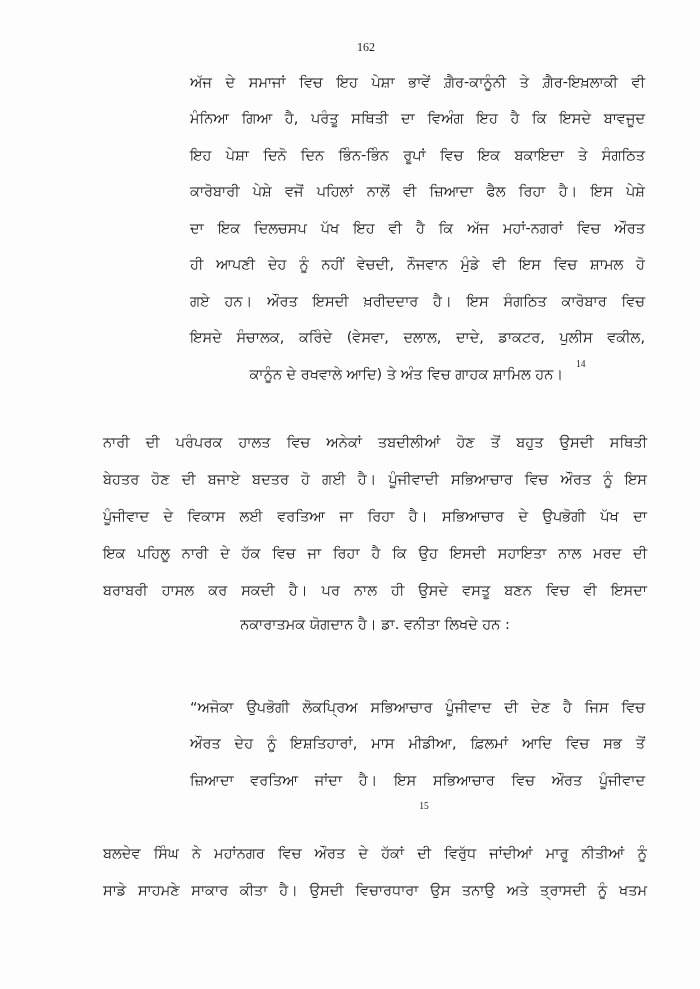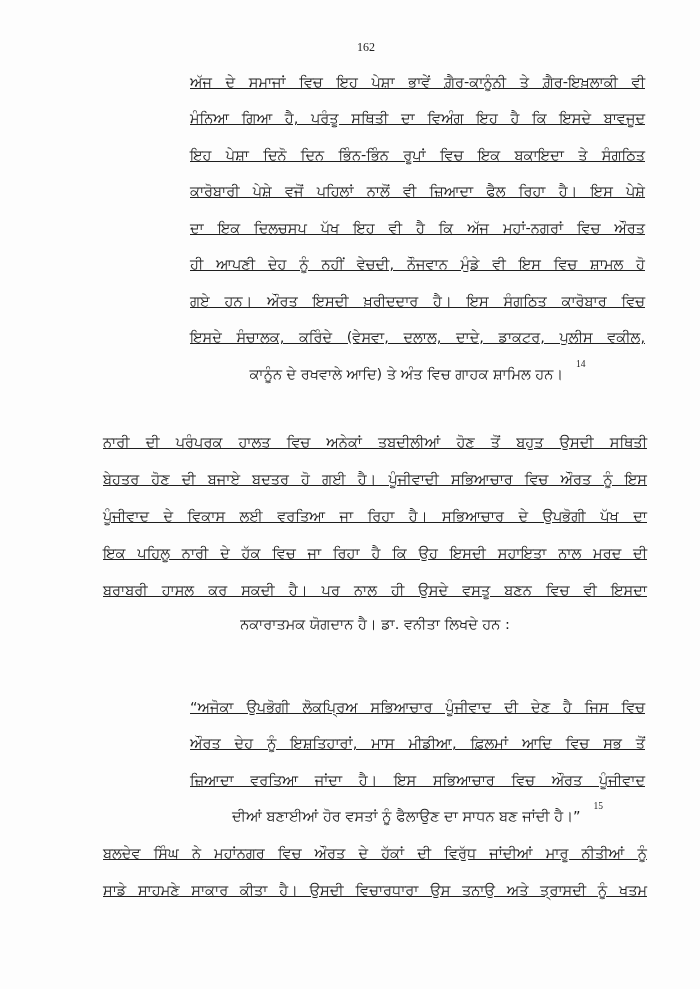--- a/index.html
+++ b/index.html
@@ -10,21 +10,21 @@
   }
   .line {
     position: absolute; white-space: nowrap;
     font-family: "DejaVu Sans", sans-serif; font-size: 14.5px; line-height: 20px;
     color: #1e1e1e; display: flex; justify-content: space-between;
   }
   .line.quote { left: 190px; width: 455px; }
   .line.body { left: 103px; width: 544px; }
   .line.last { justify-content: center; }
   .line .text { white-space: pre; }
-  .justify { text-align: justify; text-align-last: justify; display: block; text-decoration: underline; }
+  .justify { text-align: justify; text-align-last: justify; display: block; }
   sup.fn { font-family: "Liberation Serif", serif; font-size: 9.5px; vertical-align: super; line-height: 0; margin-left: 13px; }
 </style>
 </head>
 <body>
 
 <div>
   <div class="page-number">162</div>
 
   <div>
     <div class="line quote" style="top:72px">
@@ -82,21 +82,20 @@
     <div class="line quote" style="top:697px">
         <span class="justify" style="width:100%">“ਅਜੋਕਾ ਉਪਭੋਗੀ ਲੋਕਪ੍ਰਿਅ ਸਭਿਆਚਾਰ ਪੂੰਜੀਵਾਦ ਦੀ ਦੇਣ ਹੈ ਜਿਸ ਵਿਚ</span>
       </div>
     <div class="line quote" style="top:733px">
         <span class="justify" style="width:100%">ਔਰਤ ਦੇਹ ਨੂੰ ਇਸ਼ਤਿਹਾਰਾਂ, ਮਾਸ ਮੀਡੀਆ, ਫ਼ਿਲਮਾਂ ਆਦਿ ਵਿਚ ਸਭ ਤੋਂ</span>
       </div>
     <div class="line quote" style="top:770px">
         <span class="justify" style="width:100%">ਜ਼ਿਆਦਾ ਵਰਤਿਆ ਜਾਂਦਾ ਹੈ। ਇਸ ਸਭਿਆਚਾਰ ਵਿਚ ਔਰਤ ਪੂੰਜੀਵਾਦ</span>
       </div>
     <div class="line quote last" style="top:806px">
-      <span class="text">ਦੀਆਂ ਬਣਾਈਆਂ ਹੋਰ ਵਸਤਾਂ ਨੂੰ ਫੈਲਾਉਣ ਦਾ ਸਾਧਨ ਬਣ ਜਾਂਦੀ ਹੈ।”</span>
         <sup class="fn">15</sup>
     </div>
   </div>
 
   <div>
     <div class="line body" style="top:843px">
         <span class="justify" style="width:100%">ਬਲਦੇਵ ਸਿੰਘ ਨੇ ਮਹਾਂਨਗਰ ਵਿਚ ਔਰਤ ਦੇ ਹੱਕਾਂ ਦੀ ਵਿਰੁੱਧ ਜਾਂਦੀਆਂ ਮਾਰੂ ਨੀਤੀਆਂ ਨੂੰ</span>
       </div>
     <div class="line body" style="top:880px">
         <span class="justify" style="width:100%">ਸਾਡੇ ਸਾਹਮਣੇ ਸਾਕਾਰ ਕੀਤਾ ਹੈ। ਉਸਦੀ ਵਿਚਾਰਧਾਰਾ ਉਸ ਤਨਾਉ ਅਤੇ ਤ੍ਰਾਸਦੀ ਨੂੰ ਖਤਮ</span>

